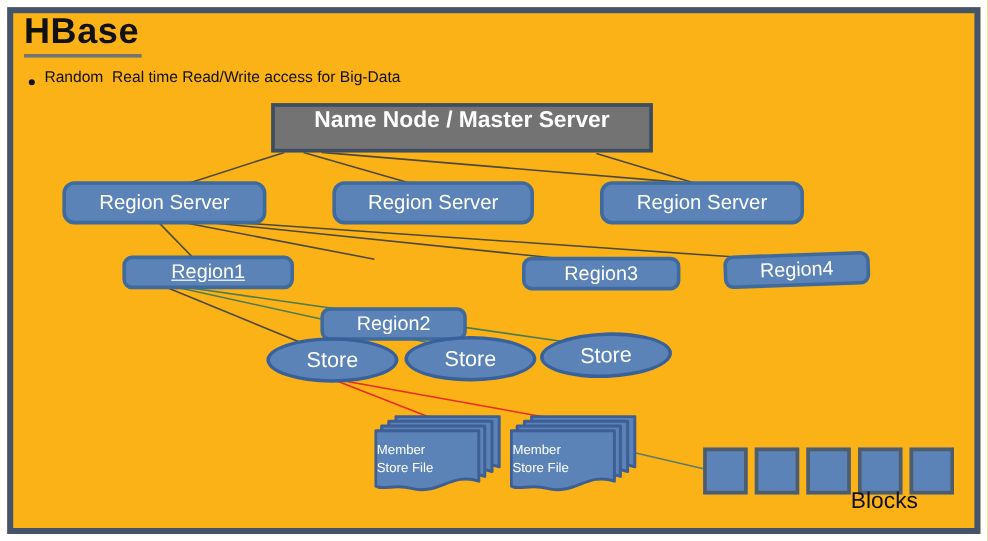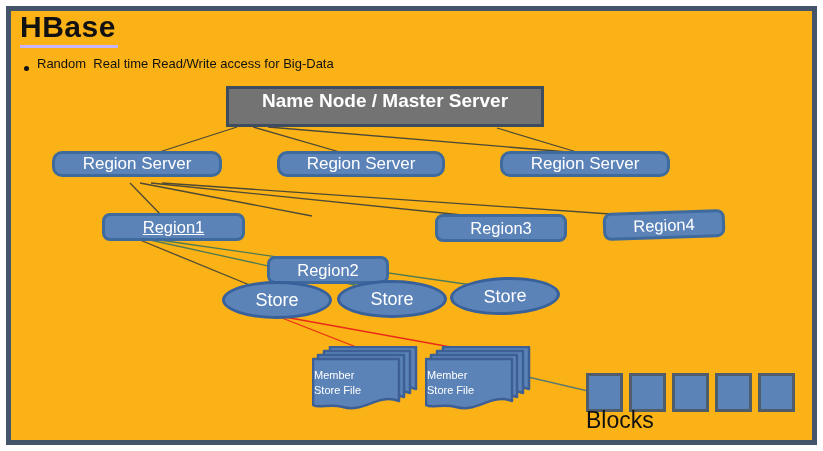--- a/index.html
+++ b/index.html
@@ -9,56 +9,56 @@
     font-family:"Liberation Sans", sans-serif;
   }
   .frame{
     position:absolute;left:6px;top:6px;width:801px;height:429px;
     background:#FBB216;border:5px solid #44546A;box-sizing:content-box;
   }
   .abs{position:absolute;box-sizing:border-box;}
   
   .title{
     left:20px;top:10px;font-size:30px;font-weight:bold;color:#111;
-    border-bottom:3px solid #c4b5fd;padding:0 2px 1px 0;letter-spacing:0.5px;
+    border-bottom:3px solid #737373;padding:0 2px 1px 0;letter-spacing:0.5px;
   }
   .bullet-row{left:24px;top:56px;display:flex;align-items:flex-end;}
   .bullet-dot{width:5px;height:5px;border-radius:50%;background:#111;margin:5px 8px 0 0;flex:none;}
   .bullet-text{font-size:13px;color:#111;white-space:pre;}
   
   .master{
     left:226px;top:86px;width:318px;height:41px;
     background:#737373;border:3px solid #3D4C5F;text-align:center;color:#fff;
   }
   .master .t1{font-size:19px;font-weight:bold;line-height:21px;margin-top:1px;}
   .master .t2{font-size:12.5px;line-height:14px;}
   .rbox{
     background:#5B83B8;border:3px solid #3E6A9E;border-radius:10px;
     color:#fff;display:flex;align-items:center;justify-content:center;
   }
-  .rs{height:26px;font-size:17px;}
+  .rs{height:36px;font-size:17px;}
   .rg{height:28px;font-size:16.5px;border-radius:8px;}
   .ellipse{
     background:#5B83B8;border:3px solid #38619B;border-radius:50%;
     width:110px;height:38px;color:#fff;font-size:18px;
     display:flex;align-items:center;justify-content:center;
   }
   .stack{width:106px;height:64px;}
   .stack svg{position:absolute;left:0;top:0;}
   .stack .label{
     position:absolute;left:2px;top:22px;width:88px;text-align:left;
     color:#fff;font-size:11px;line-height:15px;
   }
   .blocks-row{left:586px;top:373px;display:flex;gap:6px;}
   .block{
     width:31px;height:33px;background:#5B83B8;border:3px solid #4F5D6B;
   }
   .blocks-label{
-    left:586px;top:407px;width:179px;text-align:left;
-    font-size:23px;color:#111;
+    left:586px;top:407px;width:179px;text-align:right;
+    font-size:19px;color:#111;
   }
   #connectors{position:absolute;left:0;top:0;z-index:1;}
   .node{z-index:2;}
   .rot-2{transform:rotate(-2deg);}
 </style>
 </head>
 <body>
 
 <div class="frame"></div>
 

